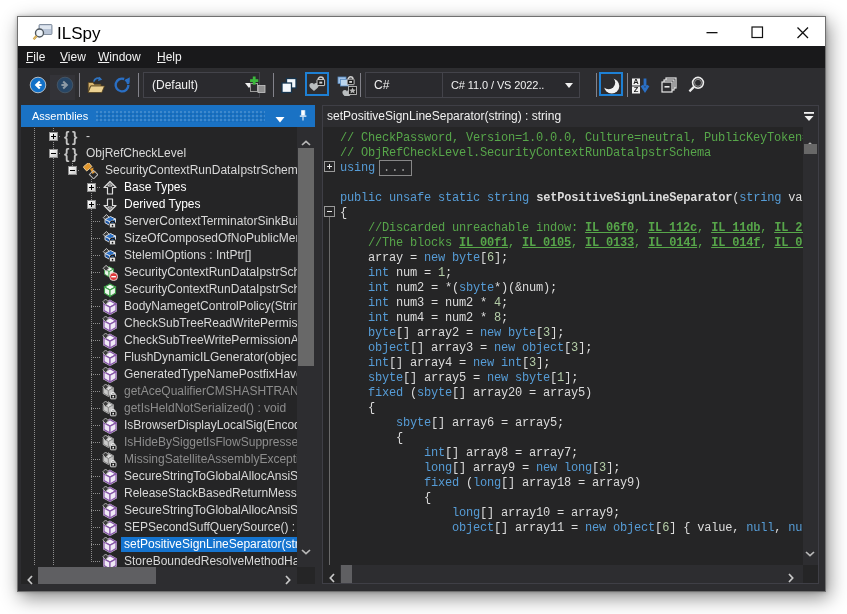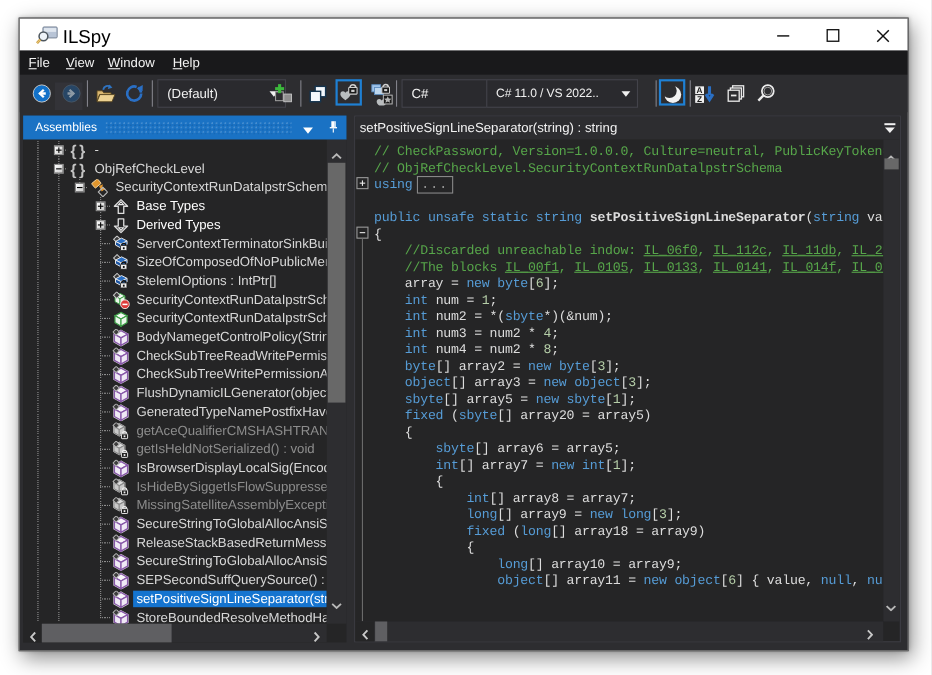--- a/index.html
+++ b/index.html
@@ -42,21 +42,21 @@
 .thumbh { position:absolute; background:#5f5f62; }
 
 #rpanel { left:304px; top:88px; width:497px; height:479px; background:#252526; border:1px solid #3f3f46; }
 #rhead { position:absolute; left:0; top:0; width:495px; height:21px; background:#2d2d30; color:#f1f1f1; font-size:12px; }
 #rhead .ht { position:absolute; left:4px; top:3px; }
 #code { position:absolute; left:0; top:21px; width:480px; height:438px; overflow:hidden; background:#252526;
   font-family:"Liberation Mono",monospace; font-size:12px; line-height:15px; letter-spacing:-0.2px; color:#dcdcdc; }
 #codelines { position:absolute; left:17px; top:4px; }
 .cl { height:15px; white-space:pre; }
 .k { color:#569cd6; } .c { color:#57a64a; } .n { color:#b5cea8; } .b { color:#dcdcdc; font-weight:bold; }
-.c u { text-decoration-color:#57a64a; }
+.c u { text-decoration-color:#57a64a;font-weight:bold; }
 .fold3 { border:1px solid #888; color:#999; padding:0 3px; margin-left:4px; letter-spacing:1px; }
 .foldbox { position:absolute; width:11px; height:11px; background:#252526; border:1px solid #9a9a9a; }
 .foldbox .h { position:absolute; left:2px; top:4px; width:5px; height:1px; background:#e8e8e8; }
 .foldbox .v { position:absolute; left:4px; top:2px; width:1px; height:5px; background:#e8e8e8; }
 .foldline { position:absolute; width:1px; background:#6a6a6a; }
 </style></head><body>
 <div id="win">
   <div id="titlebar">
     <div class="logo"><svg width="22" height="20" viewBox="0 0 22 20">
           <rect x="7" y="2.5" width="13" height="10" rx="1" fill="#b8c4d6" stroke="#6d7b8d" stroke-width="0.8"></rect>
@@ -597,25 +597,25 @@
           <div class="cl">{</div>
           <div class="cl">    <span class="c">//Discarded unreachable indow: </span><span class="c"><u>IL_06f0</u></span><span class="c">, </span><span class="c"><u>IL_112c</u></span><span class="c">, </span><span class="c"><u>IL_11db</u></span><span class="c">, </span><span class="c"><u>IL_29f0</u></span></div>
           <div class="cl">    <span class="c">//The blocks </span><span class="c"><u>IL_00f1</u></span><span class="c">, </span><span class="c"><u>IL_0105</u></span><span class="c">, </span><span class="c"><u>IL_0133</u></span><span class="c">, </span><span class="c"><u>IL_0141</u></span><span class="c">, </span><span class="c"><u>IL_014f</u></span><span class="c">, </span><span class="c"><u>IL_015d</u></span></div>
           <div class="cl">    array = <span class="k">new</span> <span class="k">byte</span>[<span class="n">6</span>];</div>
           <div class="cl">    <span class="k">int</span> num = <span class="n">1</span>;</div>
           <div class="cl">    <span class="k">int</span> num2 = *(<span class="k">sbyte</span>*)(&amp;num);</div>
           <div class="cl">    <span class="k">int</span> num3 = num2 * <span class="n">4</span>;</div>
           <div class="cl">    <span class="k">int</span> num4 = num2 * <span class="n">8</span>;</div>
           <div class="cl">    <span class="k">byte</span>[] array2 = <span class="k">new</span> <span class="k">byte</span>[<span class="n">3</span>];</div>
           <div class="cl">    <span class="k">object</span>[] array3 = <span class="k">new</span> <span class="k">object</span>[<span class="n">3</span>];</div>
+          <div class="cl">    <span class="k">int</span>[] array4 = <span class="k">new</span> <span class="k">int</span>[<span class="n">3</span>];</div>
           <div class="cl">    <span class="k">sbyte</span>[] array5 = <span class="k">new</span> <span class="k">sbyte</span>[<span class="n">1</span>];</div>
           <div class="cl">    <span class="k">fixed</span> (<span class="k">sbyte</span>[] array20 = array5)</div>
           <div class="cl">    {</div>
           <div class="cl">        <span class="k">sbyte</span>[] array6 = array5;</div>
-          <div class="cl">        <span class="k">int</span>[] array7 = <span class="k">new</span> <span class="k">int</span>[<span class="n">1</span>];</div>
           <div class="cl">        {</div>
           <div class="cl">            <span class="k">int</span>[] array8 = array7;</div>
           <div class="cl">            <span class="k">long</span>[] array9 = <span class="k">new</span> <span class="k">long</span>[<span class="n">3</span>];</div>
           <div class="cl">            <span class="k">fixed</span> (<span class="k">long</span>[] array18 = array9)</div>
           <div class="cl">            {</div>
           <div class="cl">                <span class="k">long</span>[] array10 = array9;</div>
           <div class="cl">                <span class="k">object</span>[] array11 = <span class="k">new</span> <span class="k">object</span>[<span class="n">6</span>] { value, <span class="k">null</span>, <span class="k">null</span>,</div>
       </div>
     </div>
     <div class="sbv" style="position:absolute;left:480px;top:21px;width:15px;height:438px">

